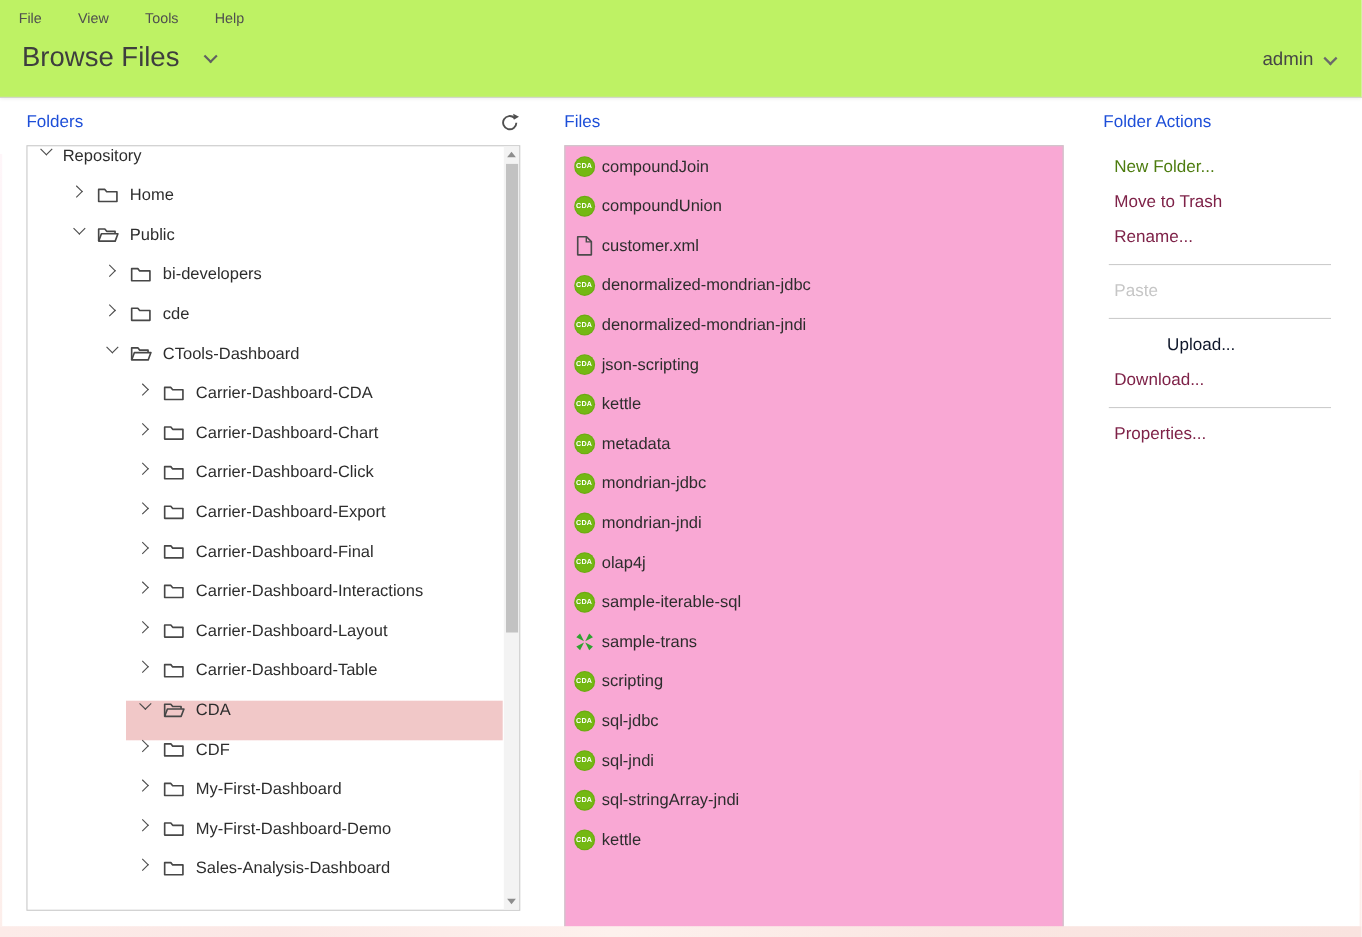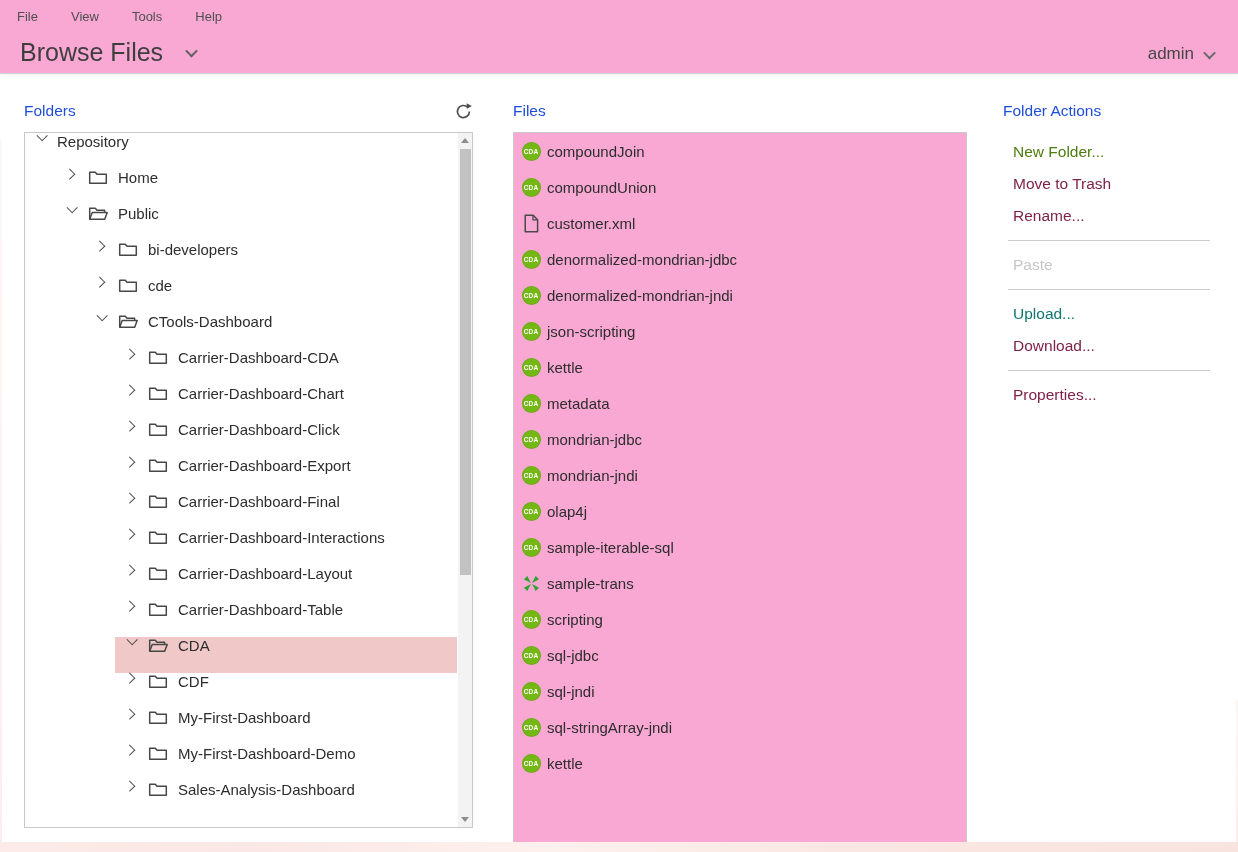--- a/index.html
+++ b/index.html
@@ -4,22 +4,22 @@
 <style>
   * { margin:0; padding:0; box-sizing:border-box; }
   html,body { width:1238px; height:852px; }
   body {
     position:relative; overflow:hidden; background:#ffffff;
     font-family:"Liberation Sans", sans-serif; color:#2d2d2d;
   }
 
   
   .topbar {
-    position:absolute; top:0; left:0; right:0; height:74px;
-    background:#f9a8d4; border-bottom:1px solid #d4d4d4;
+    position:absolute; top:0; left:0; right:0; height:89px;
+    background:#bef264; border-bottom:1px solid #d4d4d4;
     box-shadow:0 1px 3px rgba(0,0,0,.07); z-index:5;
   }
   .menubar { position:absolute; top:0; left:17px; height:33px; display:flex; align-items:center; gap:33px; }
   .menubar .menu-item { font-size:13px; color:#4f4f4f; cursor:default; }
   .page-title-wrap { position:absolute; left:20px; top:38px; display:flex; align-items:center; gap:24px; }
   .page-title { font-size:25px; color:#3e3e3e; }
   .user-wrap { position:absolute; right:24px; top:44px; display:flex; align-items:center; gap:11px; }
   .user-name { font-size:17px; color:#464646; }
 
   
@@ -454,21 +454,21 @@
   </div>
 
 <div class="panel-label actions-label">Folder Actions</div>
 <div class="actions-list">
     <div class="action-item" style="color: #4d7c0f; cursor: pointer;">New Folder...</div>
     <div class="action-item" style="color: rgb(126, 34, 72); cursor: pointer;">Move to Trash</div>
     <div class="action-item" style="color: rgb(126, 34, 72); cursor: pointer;">Rename...</div>
     <hr class="action-divider">
     <div class="action-item" style="color: rgb(198, 198, 198); cursor: default;">Paste</div>
     <hr class="action-divider">
-    <div class="action-item" style="color: #0f766e; cursor: pointer;">Upload...</div>
+    <div class="action-item" style="color: #0f172a; cursor: pointer; margin-left: 48px;">Upload...</div>
     <div class="action-item" style="color: rgb(126, 34, 72); cursor: pointer;">Download...</div>
     <hr class="action-divider">
     <div class="action-item" style="color: rgb(126, 34, 72); cursor: pointer;">Properties...</div>
   </div>
 
 <div class="left-tint"></div>
 <div class="right-tint"></div>
 <div class="bottom-tint"></div>
 
 </body></html>

